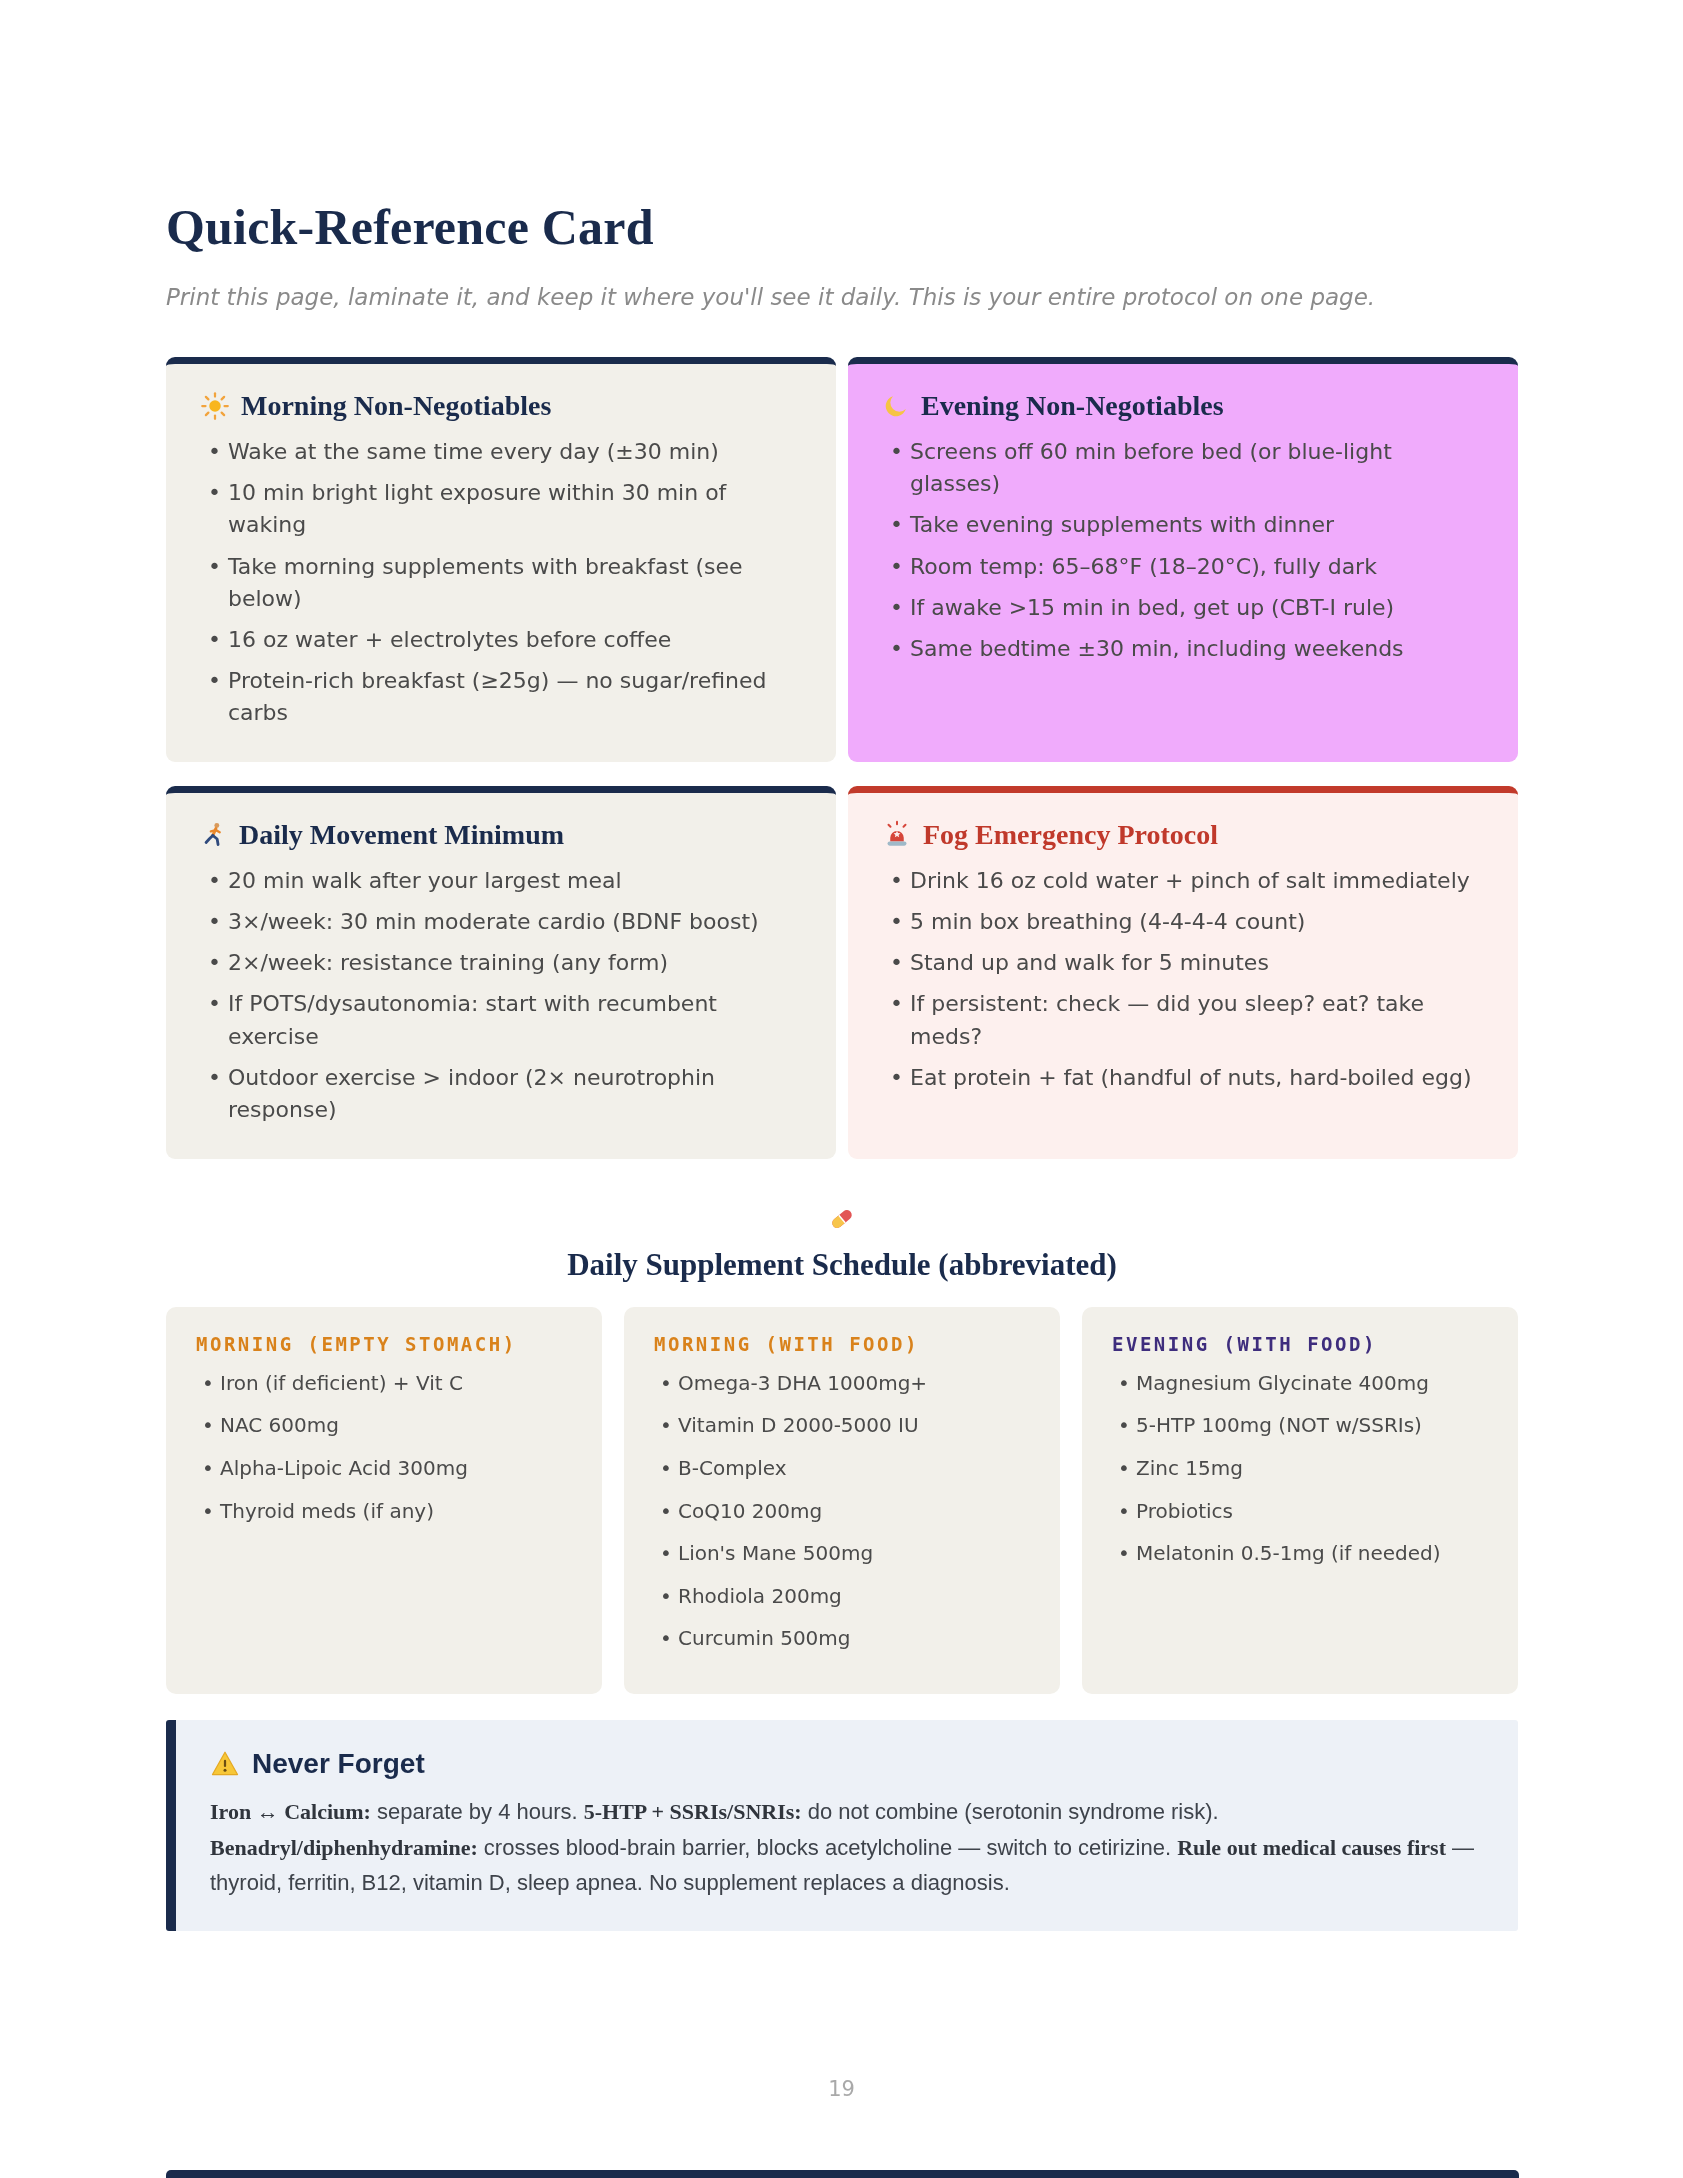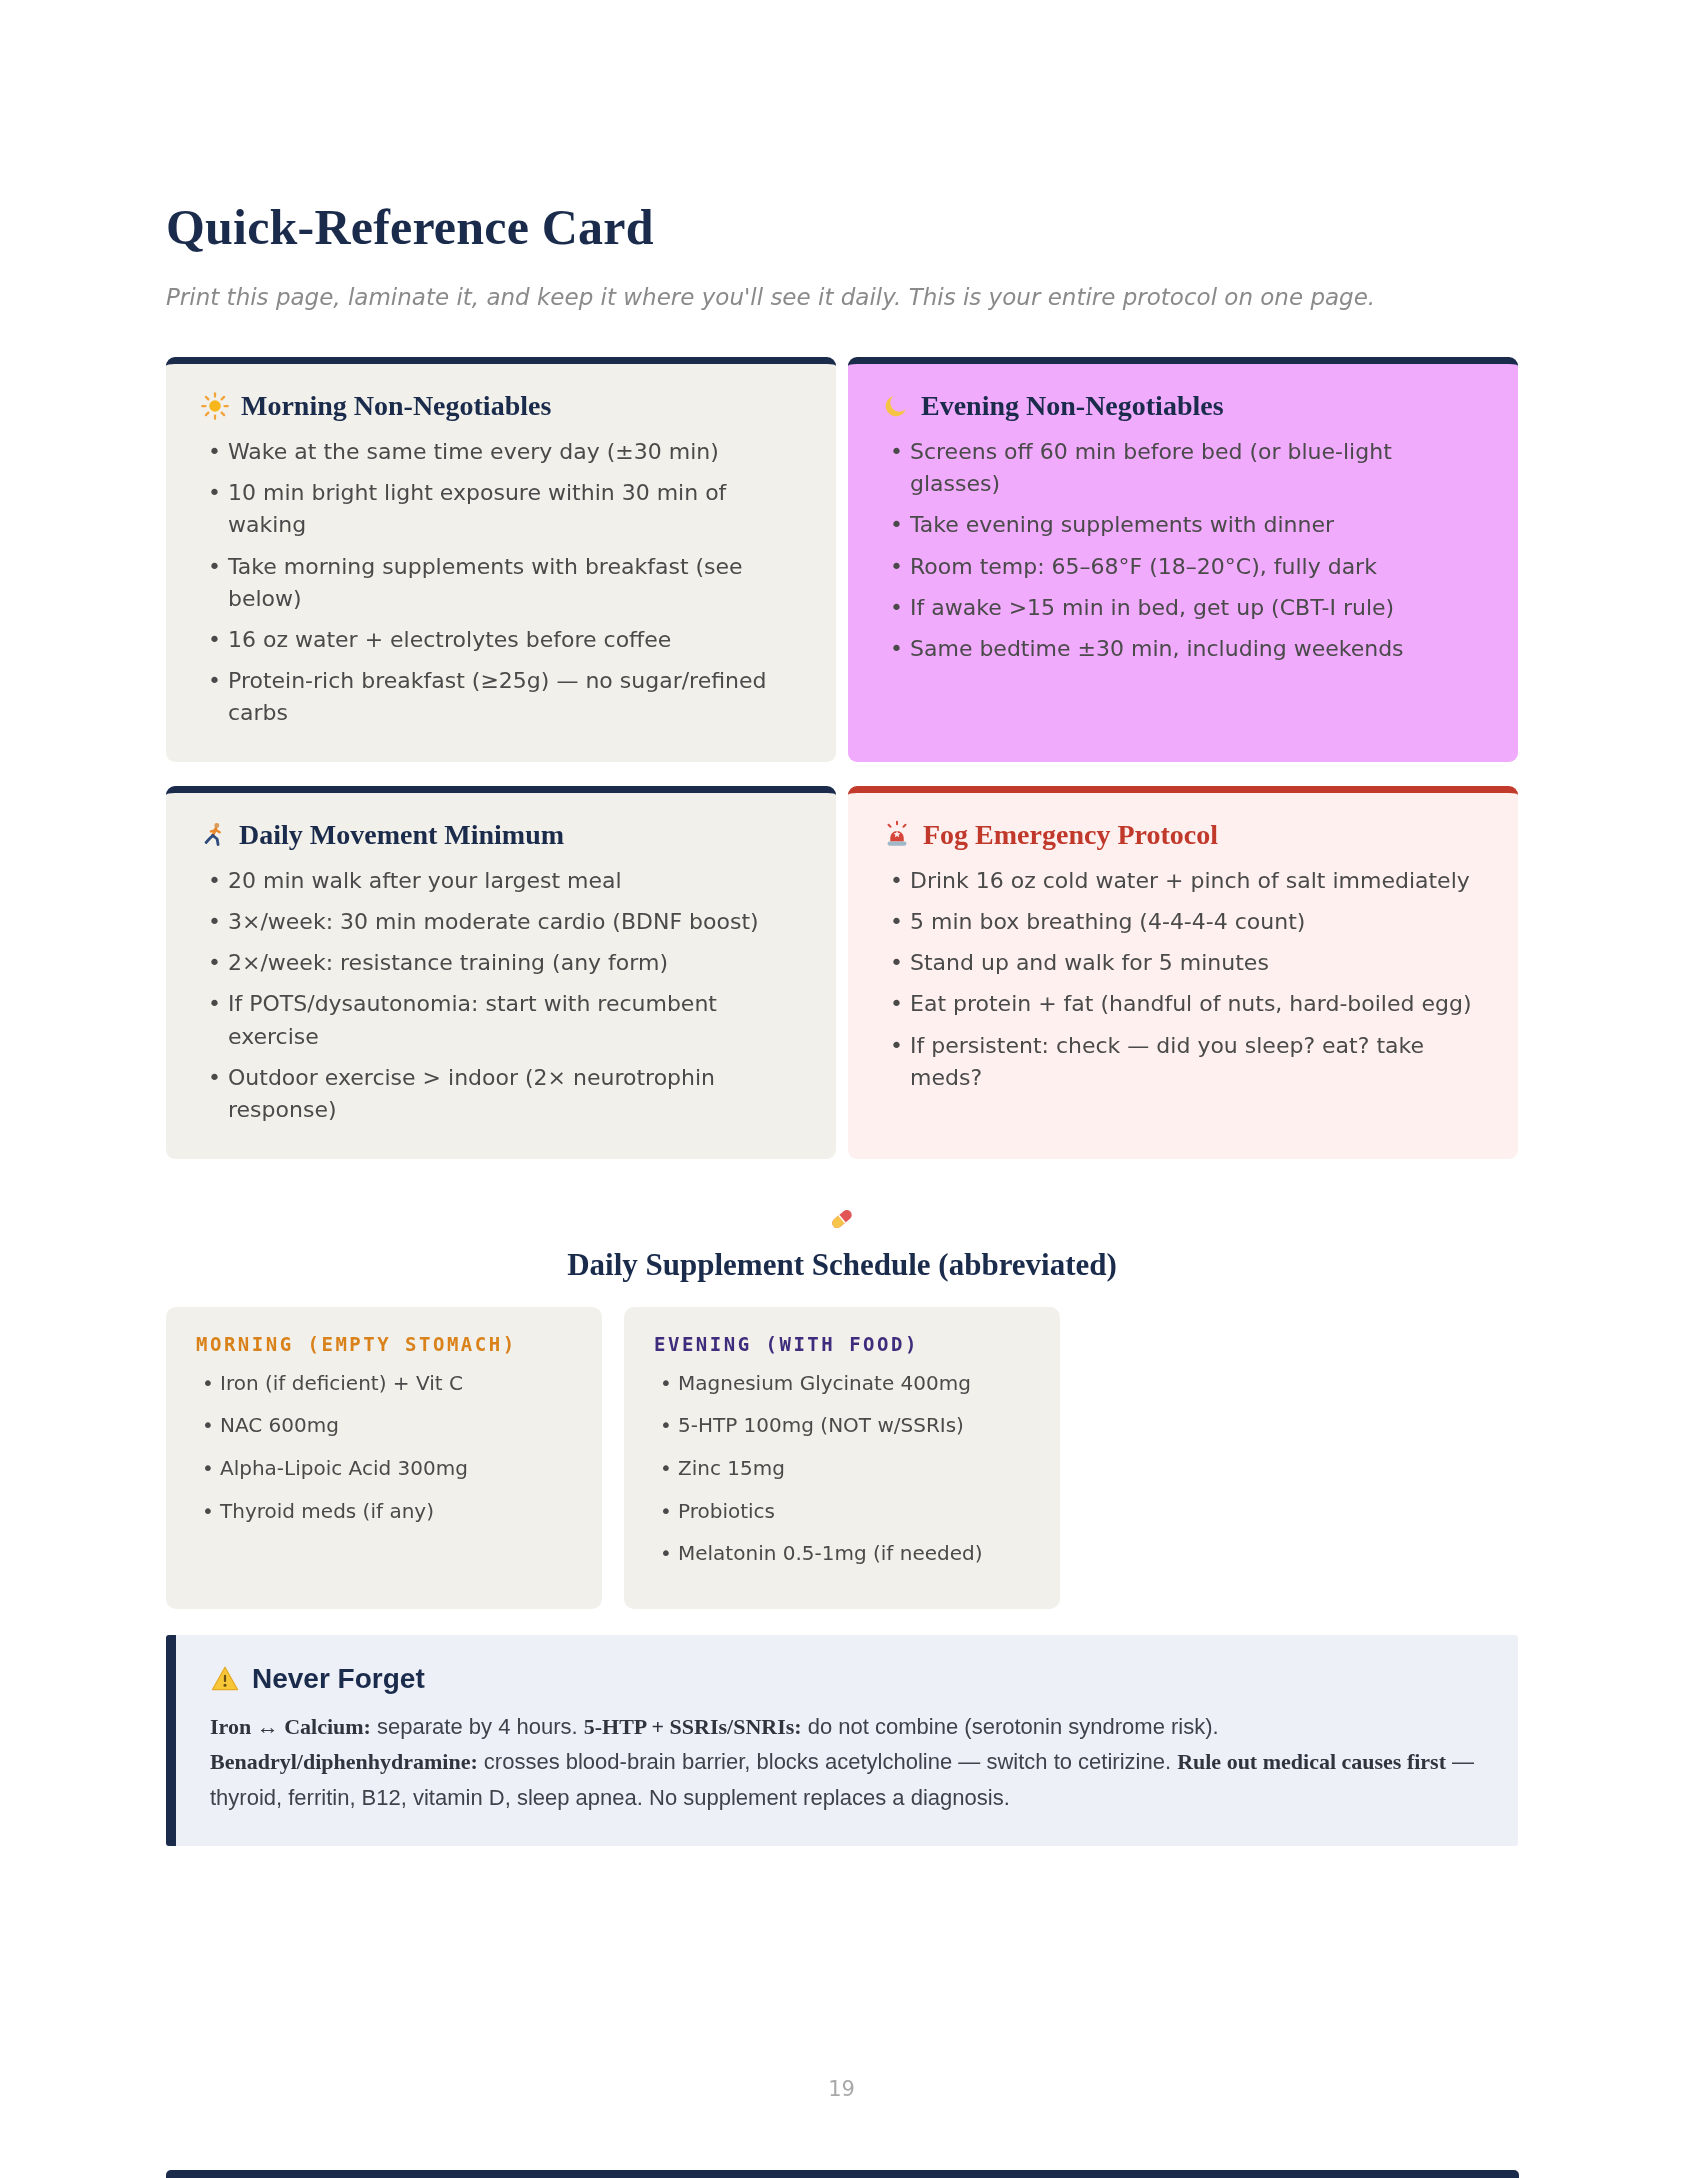--- a/index.html
+++ b/index.html
@@ -148,22 +148,22 @@
               <path d="M12 8.4l.8 1.9 1.9.3-1.4 1.3.4 1.9-1.7-1-1.7 1 .4-1.9-1.4-1.3 1.9-.3z" fill="#ffffff" opacity="0.9"></path>
               <rect x="4.4" y="17.1" width="15.2" height="3.4" rx="1.7" fill="#9fb9c8"></rect>
             </svg>
           </span>
           <span>Fog Emergency Protocol</span>
         </h2>
         <ul class="card-list">
             <li>Drink 16 oz cold water + pinch of salt immediately</li>
             <li>5 min box breathing (4-4-4-4 count)</li>
             <li>Stand up and walk for 5 minutes</li>
+            <li>If persistent: check — did you sleep? eat? take meds?</li>
             <li>Eat protein + fat (handful of nuts, hard-boiled egg)</li>
-            <li>If persistent: check — did you sleep? eat? take meds?</li>
           </ul>
       </section>
     </div>
 
     <h2 class="section-title">
       <span class="icon">
         <svg width="32" height="32" viewBox="0 0 24 24">
           <g transform="rotate(-40 12 12)">
             <rect x="3.6" y="8.3" width="16.8" height="7.4" rx="3.7" fill="#e25555"></rect>
             <path d="M7.3 8.3 h4.7 v7.4 h-4.7 a3.7 3.7 0 0 1 0-7.4z" fill="#f7c54b"></path>
@@ -175,20 +175,32 @@
     </h2>
 
     <div class="supp-grid">
       <section class="supp-card">
         <h3 class="supp-header" style="color: rgb(217, 130, 27);">MORNING (EMPTY STOMACH)</h3>
         <ul class="supp-list">
             <li>Iron (if deficient) + Vit C</li>
             <li>NAC 600mg</li>
             <li>Alpha-Lipoic Acid 300mg</li>
             <li>Thyroid meds (if any)</li>
+          </ul>
+      </section>
+      <section class="supp-card">
+        <h3 class="supp-header" style="color: rgb(217, 130, 27);">MORNING (WITH FOOD)</h3>
+        <ul class="supp-list">
+            <li>Omega-3 DHA 1000mg+</li>
+            <li>Vitamin D 2000-5000 IU</li>
+            <li>B-Complex</li>
+            <li>CoQ10 200mg</li>
+            <li>Lion's Mane 500mg</li>
+            <li>Rhodiola 200mg</li>
+            <li>Curcumin 500mg</li>
           </ul>
       </section>
       <section class="supp-card">
         <h3 class="supp-header" style="color: rgb(62, 45, 125);">EVENING (WITH FOOD)</h3>
         <ul class="supp-list">
             <li>Magnesium Glycinate 400mg</li>
             <li>5-HTP 100mg (NOT w/SSRIs)</li>
             <li>Zinc 15mg</li>
             <li>Probiotics</li>
             <li>Melatonin 0.5-1mg (if needed)</li>

